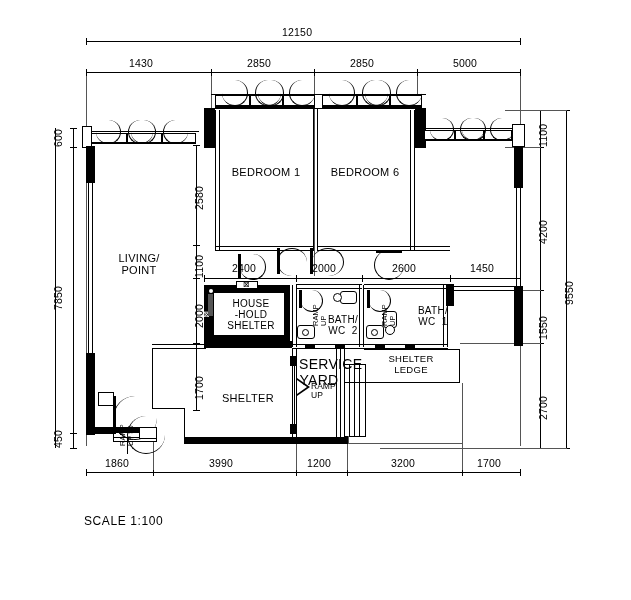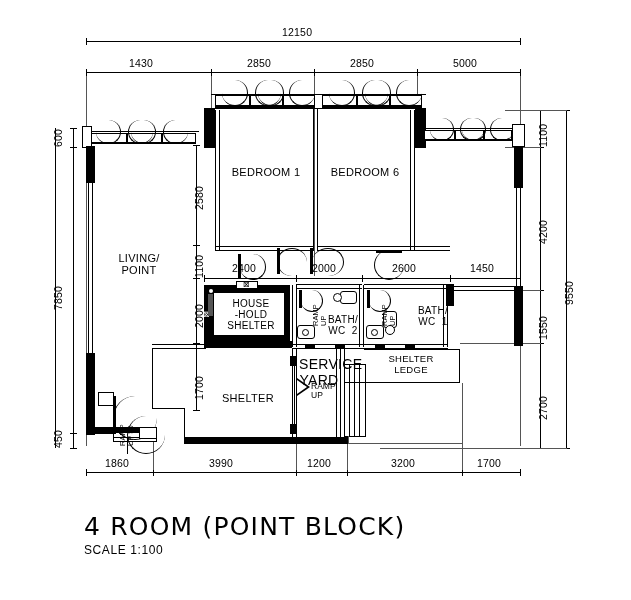--- a/index.html
+++ b/index.html
@@ -380,17 +380,16 @@
   <div class="lbl tiny v" style="left:312px;top:326px;font-size:7.5px;line-height:1.05;transform-origin:0 0;transform:rotate(-90deg);">RAMP
 UP</div>
   <div class="lbl tiny v" style="left:381px;top:326px;font-size:7.5px;line-height:1.05;transform-origin:0 0;transform:rotate(-90deg);">RAMP
 UP</div>
   <div class="lbl tiny" style="left:311px;top:382px;font-size:8.5px;line-height:1.05;">RAMP
 UP</div>
   <div class="lbl tiny v" style="left:119px;top:446px;font-size:7.5px;line-height:1.05;transform-origin:0 0;transform:rotate(-90deg);">RAMP
 UP 50</div>
 
   <div id="title">
-    <div class="t1">4 ROOM (POINT BLOCK)</div>
     <div class="t3">SCALE 1:100</div>
   </div>
 
 </div>
 
 </body></html>

